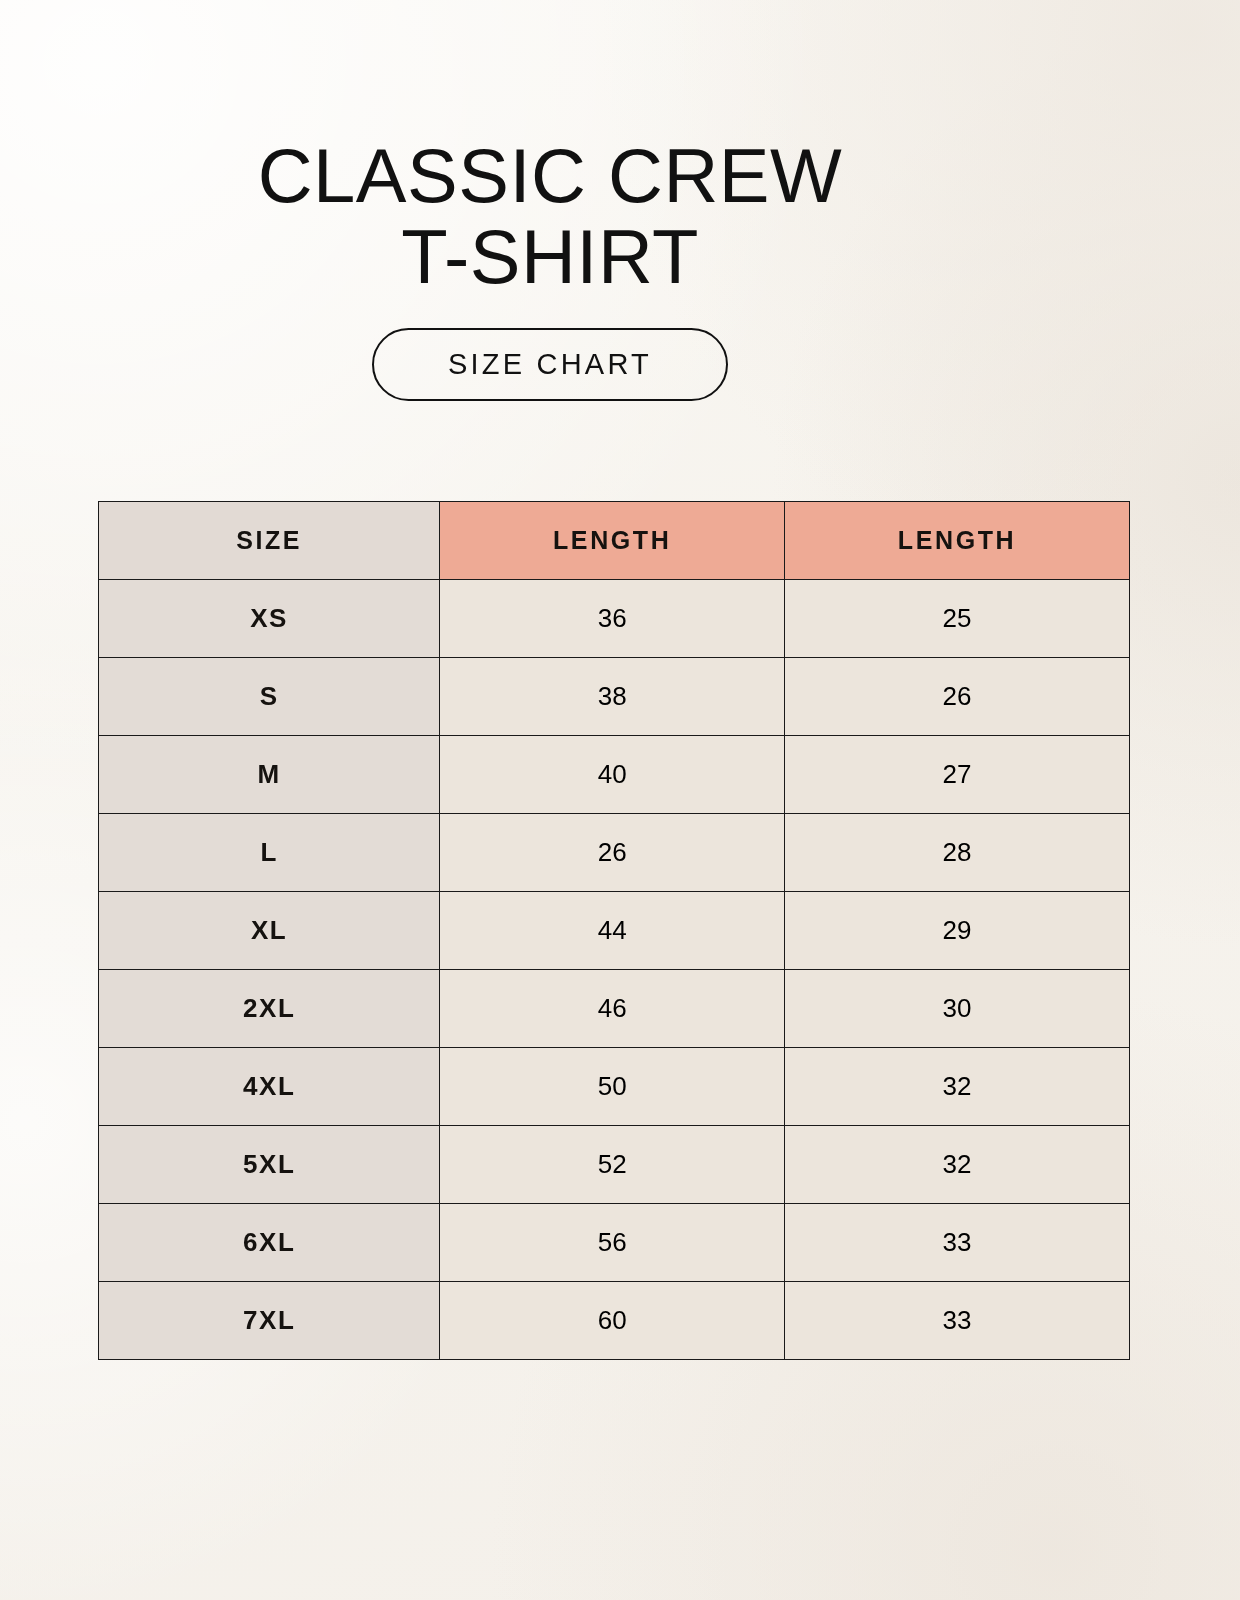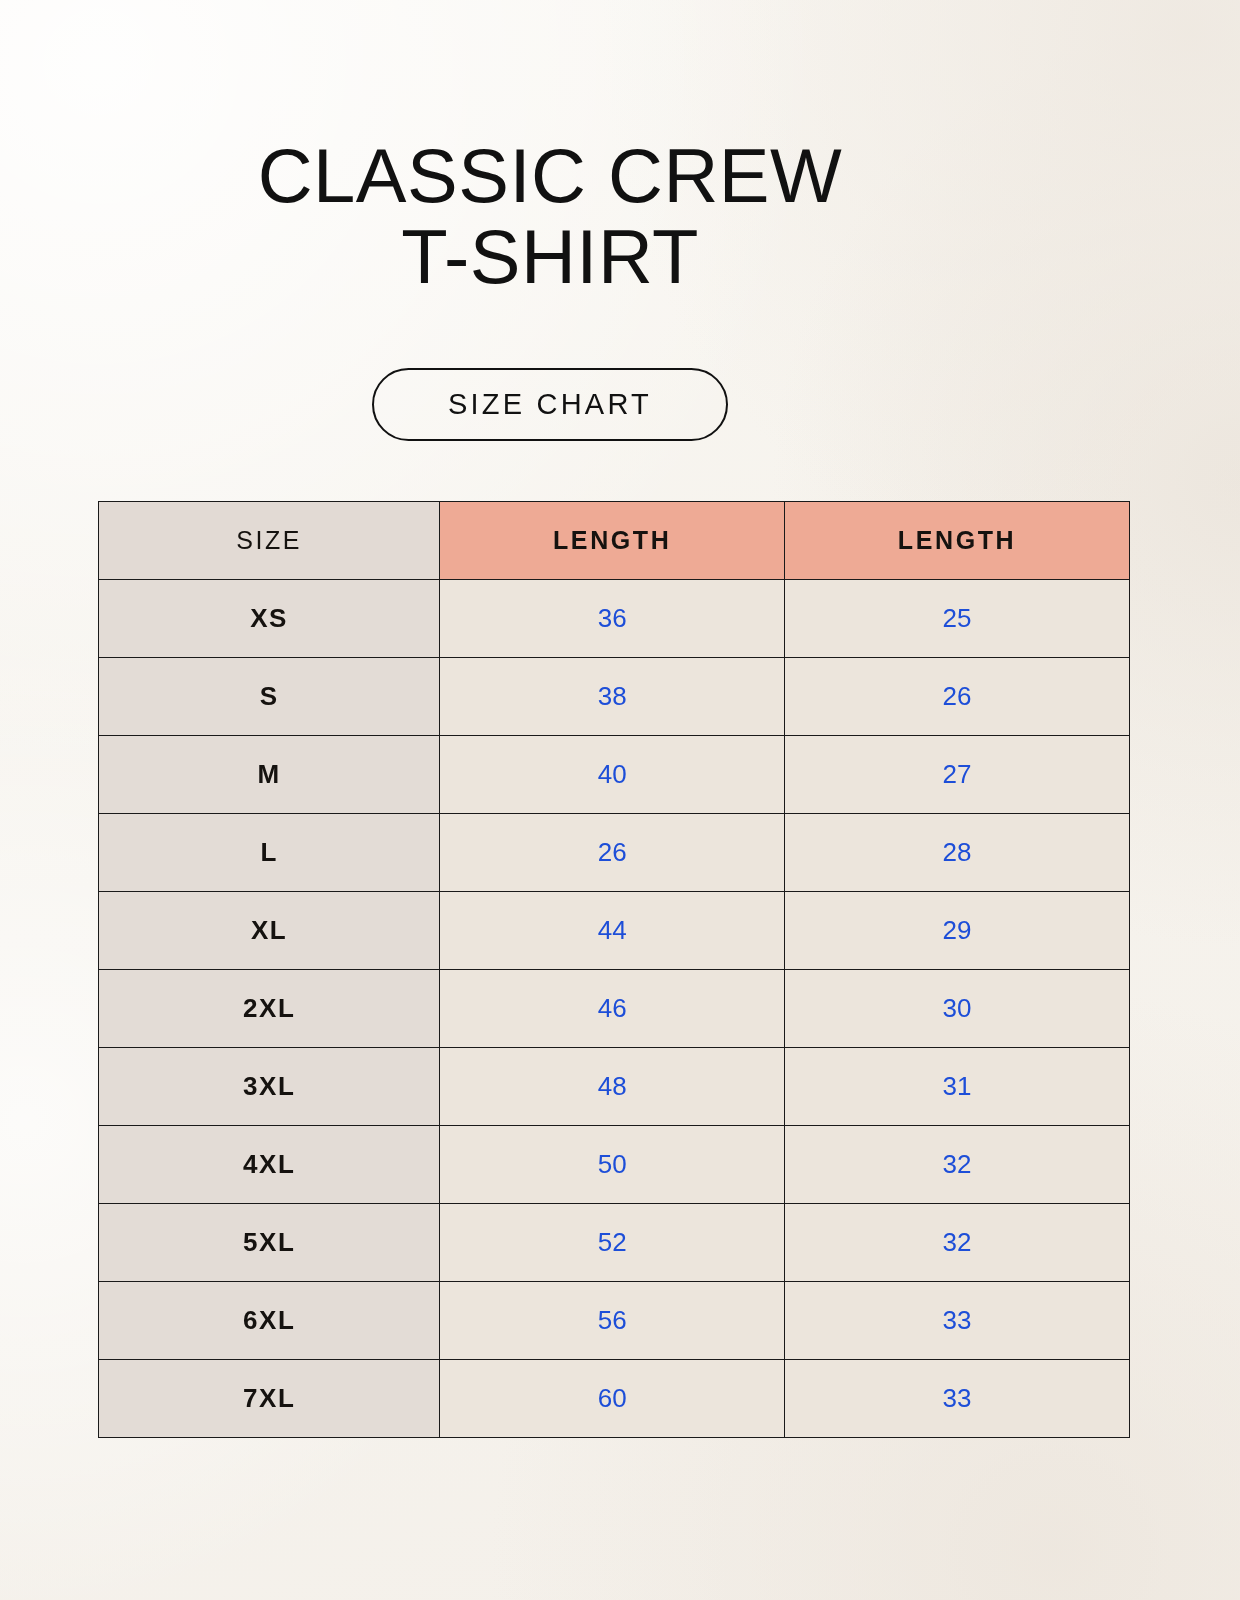--- a/index.html
+++ b/index.html
@@ -41,21 +41,21 @@
     text-align: center;
     color: #111111;
     font-size: 76px;
     line-height: 1.07;
     letter-spacing: 0.5px;
     font-weight: 400;
     white-space: pre-line;
   }
   .pill-wrap {
     position: absolute;
-    top: 368px;
+    top: 328px;
     left: 0;
     right: 0;
     display: flex;
     justify-content: center;
   }
   .pill {
     border: 2px solid #111111;
     border-radius: 48px;
     padding: 18px 74px;
     font-size: 29px;
@@ -83,21 +83,21 @@
     padding: 0;
   }
   table.size-chart col.c-size { width: 33.1%; }
   table.size-chart col.c-chest { width: 33.45%; }
   table.size-chart col.c-length { width: 33.45%; }
 
   th.head-size {
     background: #e2dad4;
     font-size: 25px;
     letter-spacing: 2.6px;
-    font-weight: normal;
+    font-weight: bold;
     color: #15120f;
   }
   th.head-measure {
     background: #eeaa95;
     font-size: 25px;
     letter-spacing: 2.6px;
     font-weight: bold;
     color: #15120f;
   }
   td.cell-size {
@@ -105,21 +105,21 @@
     font-size: 26px;
     font-weight: bold;
     letter-spacing: 1.6px;
     color: #15120f;
     margin-left: 20px;
   }
   td.cell-value {
     background: #ece5dc;
     font-size: 26px;
     font-weight: 400;
-    color: #1d4ed8;
+    color: #000000;
   }
   .footnote {
     position: absolute;
     top: 1430px;
     left: 98px;
     width: 1032px;
     text-align: right;
     font-size: 21px;
     font-weight: bold;
     color: #171412;
@@ -179,25 +179,20 @@
           <td class="cell-size">XL</td>
           <td class="cell-value">44</td>
           <td class="cell-value">29</td>
         </tr>
         <tr>
           <td class="cell-size">2XL</td>
           <td class="cell-value">46</td>
           <td class="cell-value">30</td>
         </tr>
         <tr>
-          <td class="cell-size">3XL</td>
-          <td class="cell-value">48</td>
-          <td class="cell-value">31</td>
-        </tr>
-        <tr>
           <td class="cell-size">4XL</td>
           <td class="cell-value">50</td>
           <td class="cell-value">32</td>
         </tr>
         <tr>
           <td class="cell-size">5XL</td>
           <td class="cell-value">52</td>
           <td class="cell-value">32</td>
         </tr>
         <tr>

